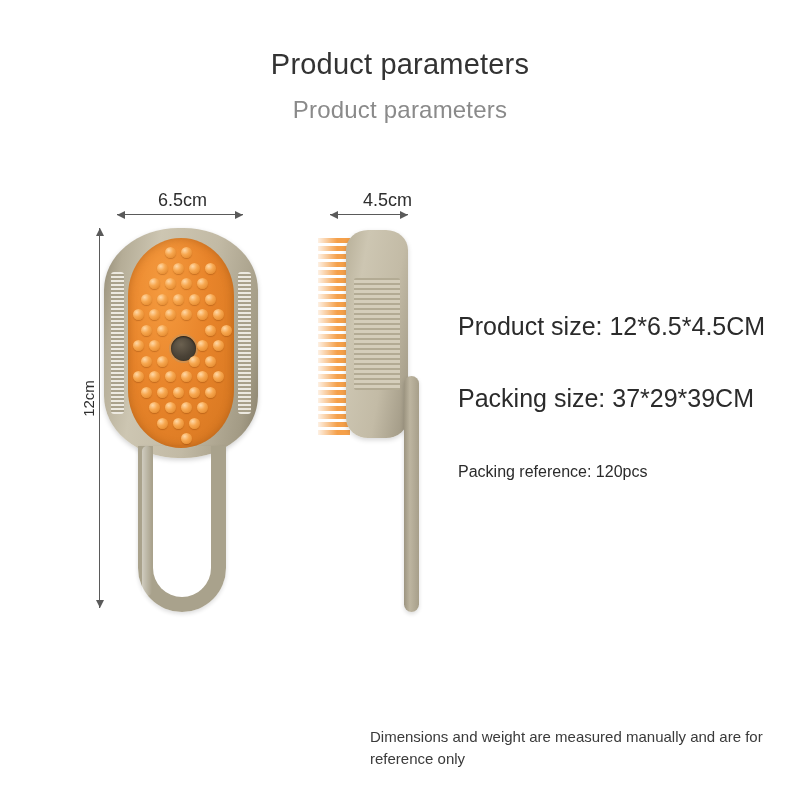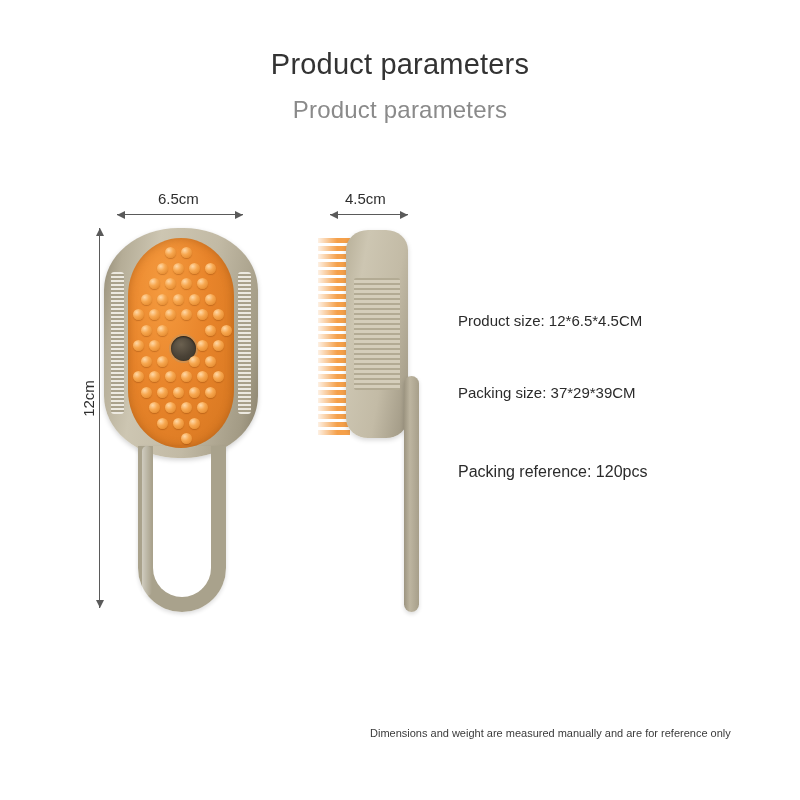--- a/index.html
+++ b/index.html
@@ -18,21 +18,21 @@
     letter-spacing:.2px; font-weight:400;
   }
   .title-sub {
     position:absolute; left:0; top:96px; width:800px;
     text-align:center; font-size:24px; color:#8a8a8a;
     letter-spacing:.2px; font-weight:400;
   }
 
   
   .dim-label {
-    position:absolute; font-size:15px; color:#2e2e2e; white-space:nowrap;
+    position:absolute; font-size:18px; color:#2e2e2e; white-space:nowrap;
   }
   .dim-h {
     position:absolute; height:1px; background:#5a5a5a;
   }
   .dim-h::before, .dim-h::after {
     content:""; position:absolute; top:-3.5px; width:0; height:0;
     border-top:4px solid transparent; border-bottom:4px solid transparent;
   }
   .dim-h::before { left:0;  border-right:8px solid #5a5a5a; }
   .dim-h::after  { right:0; border-left:8px solid #5a5a5a; }
@@ -136,41 +136,41 @@
   }
   .side-handle {
     position:absolute; left:86px; top:146px; width:15px; height:236px;
     border-radius:8px;
     background:linear-gradient(to right,#9c9480 0%,#bdb5a0 40%,#a79f8a 100%);
     box-shadow:0 2px 4px rgba(0,0,0,.14);
   }
 
   
   .spec {
-    position:absolute; font-size:15px; color:#2b2b2b; white-space:nowrap;
+    position:absolute; font-size:25px; color:#2b2b2b; white-space:nowrap;
   }
   .spec-small { font-size:16px; }
 
   .footnote {
     position:absolute; left:370px; top:726px; width:410px;
-    font-size:11px; line-height:1.45; color:#3a3a3a;
+    font-size:15px; line-height:1.45; color:#3a3a3a;
   }
 </style>
 </head>
 <body>
 
 <div id="page">
 
   <div class="title-main">Product parameters</div>
   <div class="title-sub">Product parameters</div>
 
   <div class="dim-label" style="left:158px; top:190px;">6.5cm</div>
   <div class="dim-h" style="left:117px; top:214px; width:126px;"></div>
 
-  <div class="dim-label" style="left:345px; top:190px;">4.5cm</div>
+  <div class="dim-label" style="left:363px; top:190px;">4.5cm</div>
   <div class="dim-h" style="left:330px; top:214px; width:78px;"></div>
 
   <div class="dim-label-vert" style="left:66px; top:390px; width:44px; text-align:center;">12cm</div>
   <div class="dim-v" style="left:99px; top:228px; height:380px;"></div>
 
   <div id="front-view">
     <div class="brush-body">
       <div class="comb-strip comb-left"></div>
       <div class="comb-strip comb-right"></div>
       <div class="pad" id="nub-pad">

